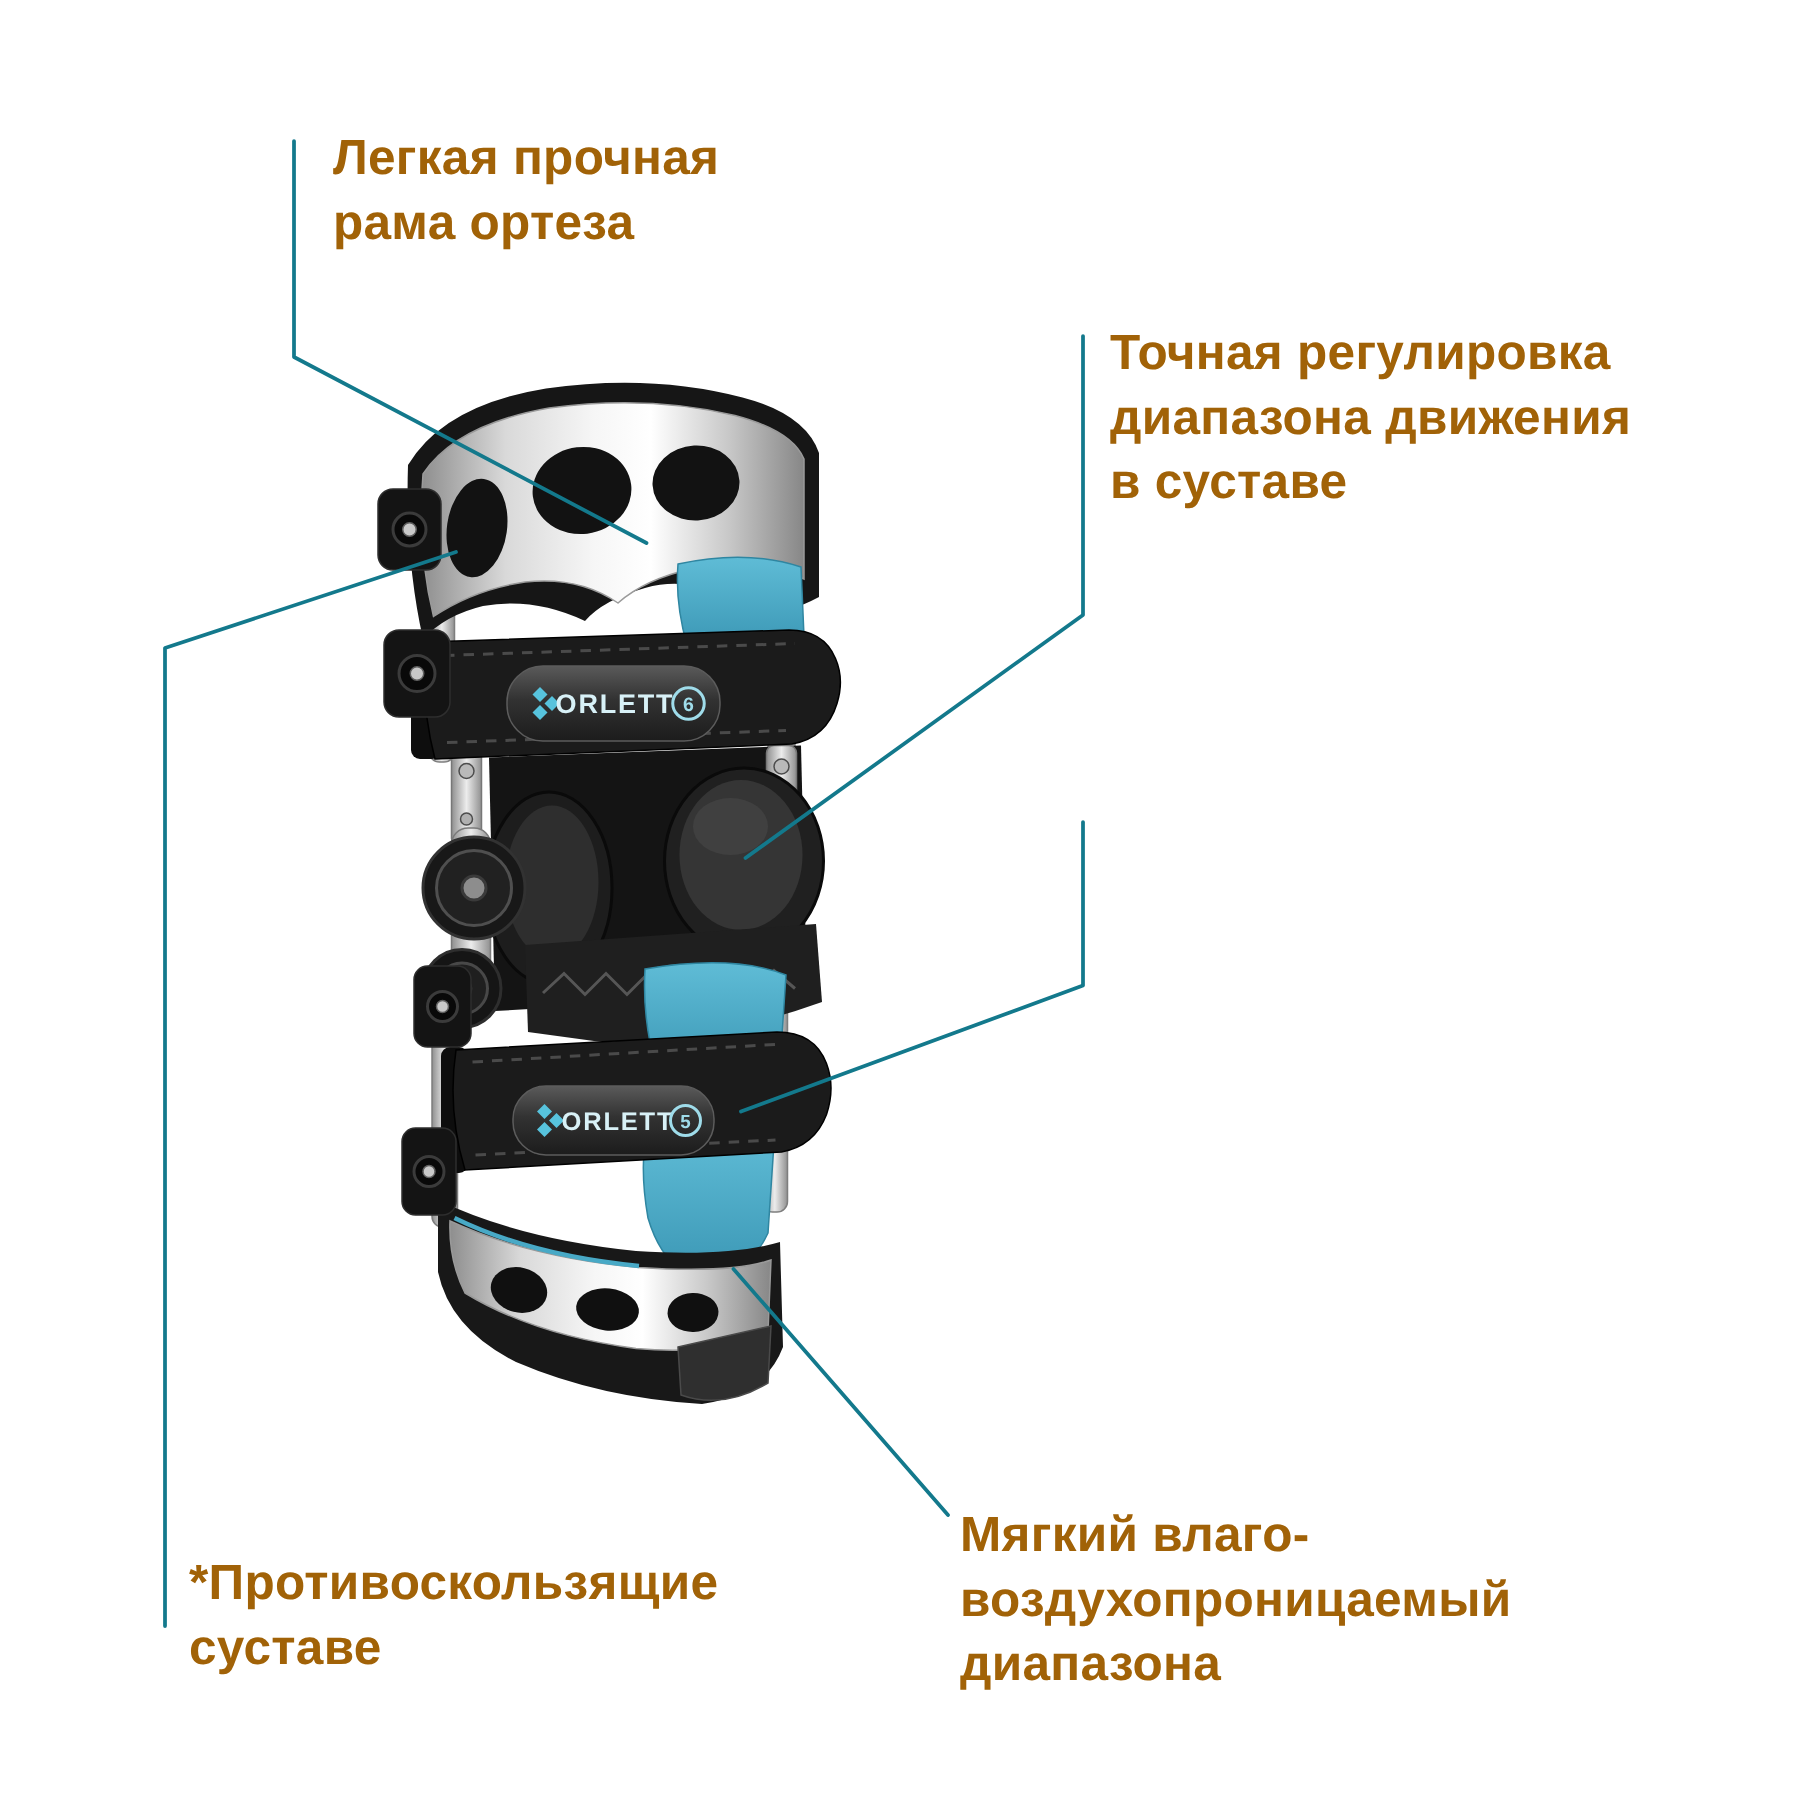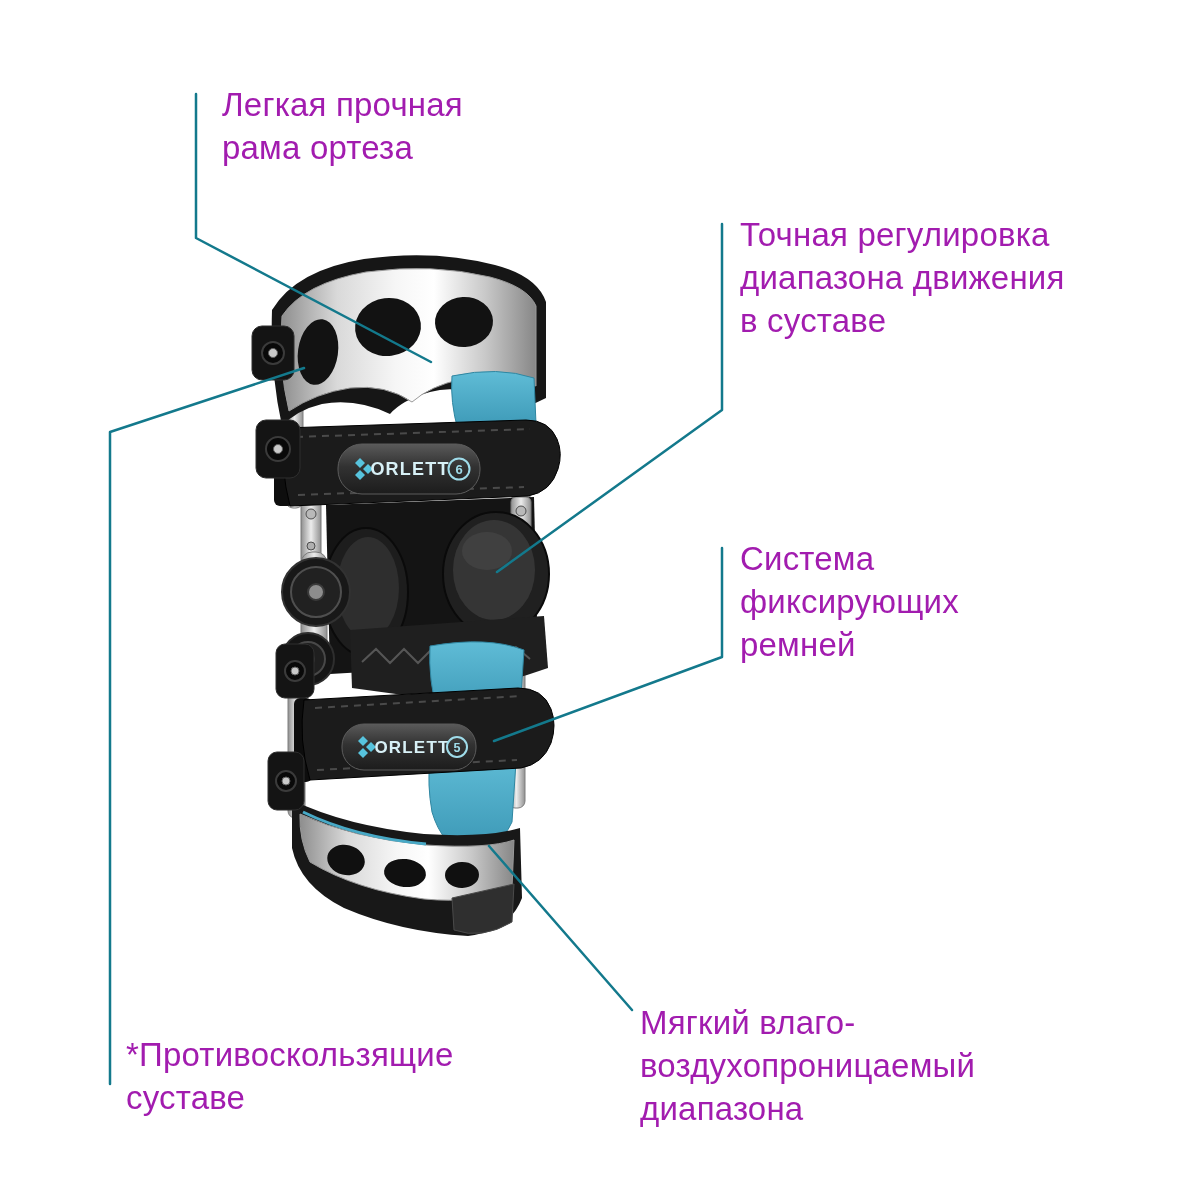--- a/index.html
+++ b/index.html
@@ -7,22 +7,22 @@
     position: relative;
     width: 1200px;
     height: 1200px;
     background: #ffffff;
     overflow: hidden;
     font-family: "Liberation Sans", "DejaVu Sans", sans-serif;
   }
   .scene { position: absolute; left: 0; top: 0; }
   .callout {
     position: absolute;
-    color: #a21caf;
-    font-weight: 400;
+    color: #a16207;
+    font-weight: 700;
     font-size: 33px;
     line-height: 1.3;
     letter-spacing: 0.2px;
     white-space: pre-line;
   }
   .callout-frame    { left: 222px;  top: 84px;  }
   .callout-rom      { left: 740px;  top: 214px; }
   .callout-straps   { left: 740px;  top: 538px; }
   .callout-cuffs    { left: 126px;  top: 1034px;}
   .callout-material { left: 640px;  top: 1002px;}
@@ -188,22 +188,19 @@
       <polyline points="110,1084 110,432 304,368"></polyline>
       <polyline points="632,1010 489,846"></polyline>
     </g>
   </svg>
 
   <div class="callout callout-frame">Легкая прочная
 рама ортеза</div>
   <div class="callout callout-rom">Точная регулировка
 диапазона движения
 в суставе</div>
-  <div class="callout callout-straps">Система
-фиксирующих
-ремней</div>
   <div class="callout callout-cuffs">*Противоскользящие
 суставе</div>
   <div class="callout callout-material">Мягкий влаго-
 воздухопроницаемый
 диапазона</div>
 
 </div>
 
 </body></html>

